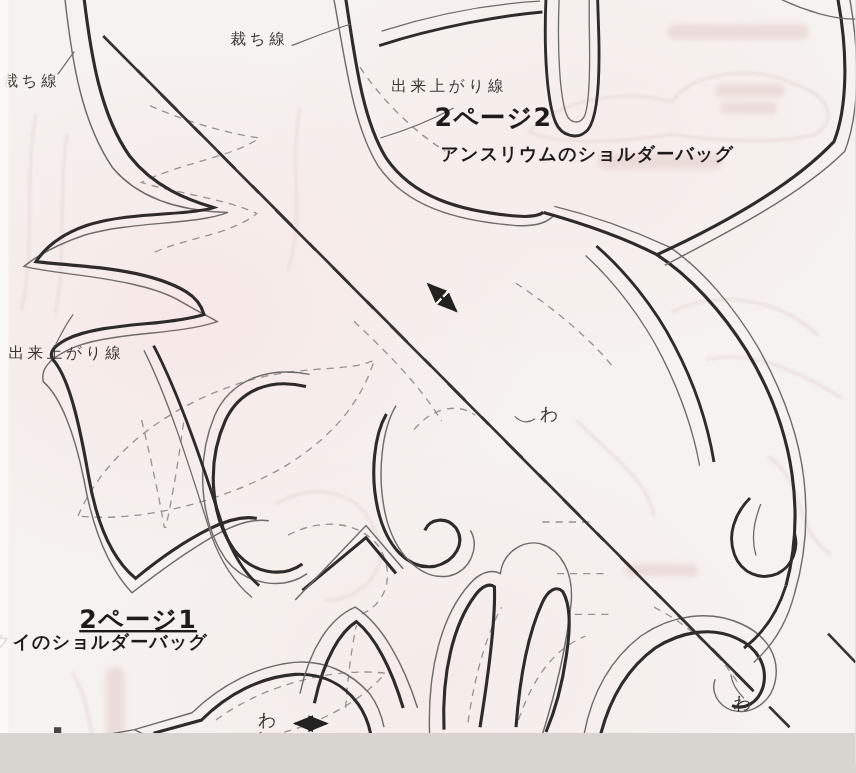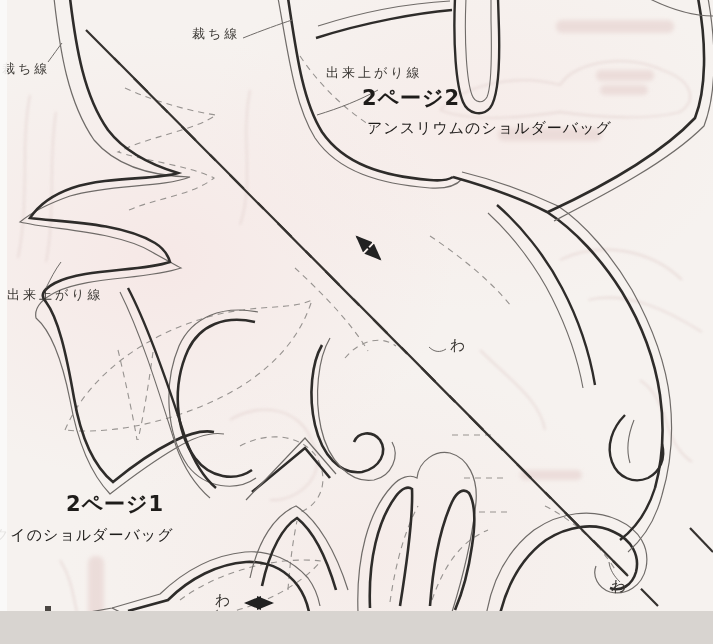--- a/index.html
+++ b/index.html
@@ -10,21 +10,21 @@
       radial-gradient(380px 260px at 470px 130px, rgba(247,222,220,.30), rgba(247,222,220,0) 70%),
       radial-gradient(420px 280px at 360px 560px, rgba(244,220,218,.28), rgba(244,220,218,0) 70%),
       #f6f2ef;
     font-family:"DejaVu Sans", sans-serif;
     color:#262422;
   }
   svg{position:absolute;inset:0;}
   .lbl{position:absolute;white-space:nowrap;line-height:1.15;}
   .small-label{font-size:13px;letter-spacing:3px;color:#3a3733;}
   .page-label{font-size:21px;font-weight:bold;letter-spacing:1px;color:#1e1c1a;}
-  .item-title{font-size:15px;font-weight:normal;letter-spacing:1px;color:#1e1c1a;}
+  .item-title{font-size:15px;font-weight:bold;letter-spacing:1px;color:#1e1c1a;}
   .wa-label{font-size:15px;color:#3a3733;}
   .center-mark{font-size:13px;color:#2a2826;writing-mode:vertical-rl;text-orientation:upright;letter-spacing:2px;}
   .scan-edge{position:absolute;left:0;top:0;width:7px;height:100%;background:#fbfaf8;opacity:.9;}
 </style>
 </head>
 <body>
 
 <div class="stage">
 
   <svg width="713" height="644" viewBox="0 0 713 644">
@@ -184,21 +184,21 @@
   <div class="lbl small-label" style="left:2px;top:62px;">裁ち線</div>
 
   <div class="lbl small-label" style="left:326px;top:66px;">出来上がり線</div>
 
   <div class="lbl small-label" style="left:7px;top:288px;">出来上がり線</div>
 
   <div class="lbl page-label" style="left:362px;top:86px;">2ページ2</div>
 
   <div class="lbl item-title" style="left:367px;top:120px;">アンスリウムのショルダーバッグ</div>
 
-  <div class="lbl page-label" style="left:66px;top:492px;">2ページ1</div>
+  <div class="lbl page-label" style="left:66px;top:504px;text-decoration:underline;">2ページ1</div>
 
   <div class="lbl item-title" style="left:-6px;top:527px;">クイのショルダーバッグ</div>
 
   <div class="lbl wa-label" style="left:450px;top:337px;">わ</div>
 
   <div class="lbl wa-label" style="left:215px;top:592px;">わ</div>
 
   <div class="lbl wa-label" style="left:611px;top:578px;">わ</div>
 
   <div class="lbl center-mark" style="left:684px;top:600px;">中心</div>

